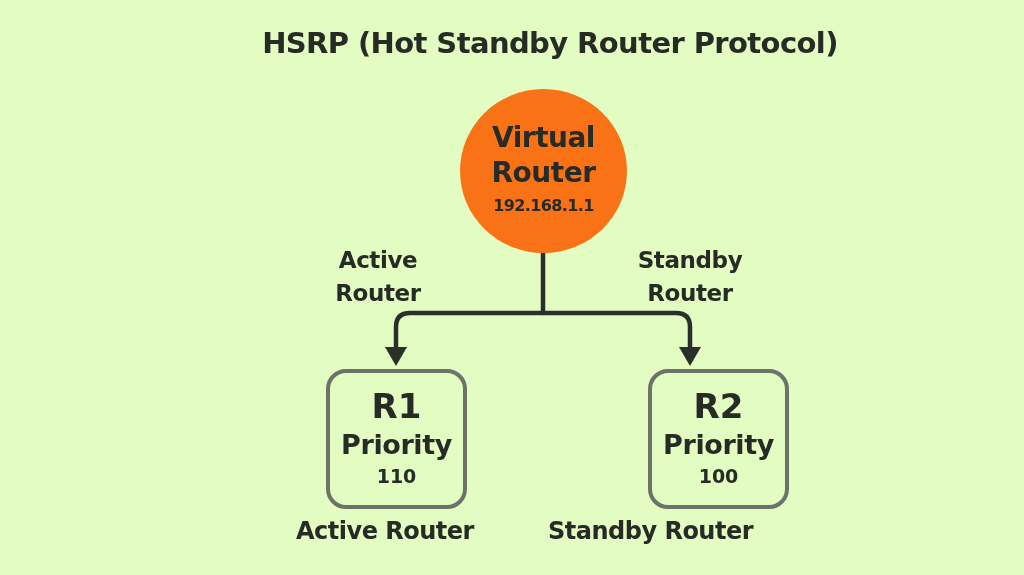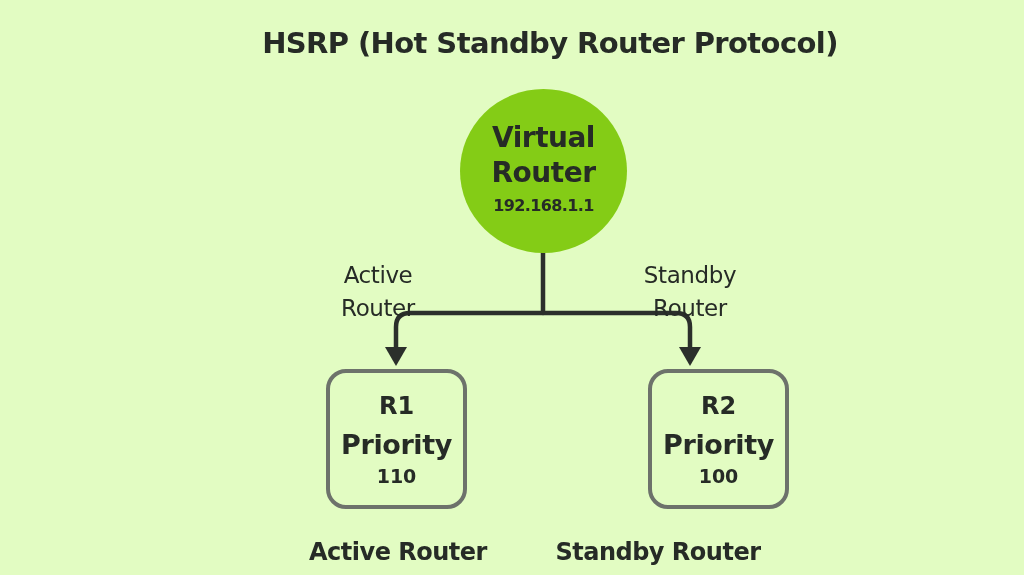--- a/index.html
+++ b/index.html
@@ -10,43 +10,43 @@
       color: #262b26;
       position: relative;
     }
     .title {
       position: absolute; left: 0; top: 26px; width: 1100px;
       text-align: center; font-weight: bold; font-size: 29px;
       letter-spacing: -0.6px;
     }
     .vcircle {
       position: absolute; left: 460px; top: 89px; width: 167px; height: 164px;
-      border-radius: 50%; background: #84cc16;
+      border-radius: 50%; background: #f97316;
       display: flex; flex-direction: column; align-items: center; justify-content: center;
       text-align: center;
     }
     .vcircle .l1, .vcircle .l2 { font-weight: bold; font-size: 28px; line-height: 35px; letter-spacing: -0.5px; }
     .vcircle .ip { font-weight: bold; font-size: 16px; line-height: 32px; letter-spacing: -0.6px; }
     svg.conn { position: absolute; left: 0; top: 0; }
     .lbl {
-      position: absolute; text-align: center; font-weight: normal; font-size: 23px;
-      line-height: 33px; letter-spacing: -0.4px; margin-top: 15px;
+      position: absolute; text-align: center; font-weight: bold; font-size: 23px;
+      line-height: 33px; letter-spacing: -0.4px;
     }
     .box {
       position: absolute; width: 133px; height: 132px;
       border: 4px solid #6d726b; border-radius: 20px;
       display: flex; flex-direction: column; align-items: center; justify-content: center;
       text-align: center;
     }
-    .box .name { font-weight: bold; font-size: 24px; line-height: 40px; margin-bottom: 4px; }
+    .box .name { font-weight: bold; font-size: 34px; line-height: 40px; margin-bottom: 4px; }
     .box .prio { font-weight: bold; font-size: 27px; line-height: 30px; letter-spacing: -0.4px; }
     .box .val { font-weight: bold; font-size: 19px; line-height: 32px; }
     .cap {
-      position: absolute; top: 517px; text-align: center; font-weight: bold;
-      font-size: 24px; letter-spacing: -0.5px; margin-top: 21px;
+      position: absolute; top: 517px; text-align: left; font-weight: bold;
+      font-size: 24px; letter-spacing: -0.5px;
     }
   </style>
 </head>
 <body>
 
 <div class="title" style="left:0;width:1100px;">HSRP (Hot Standby Router Protocol)</div>
 
 <svg class="conn" width="1024" height="575" viewBox="0 0 1024 575">
   <g fill="none" stroke="#2b2f2b" stroke-width="4.5" stroke-linecap="round" stroke-linejoin="round">
     <path d="M543 252 L543 313"></path>

